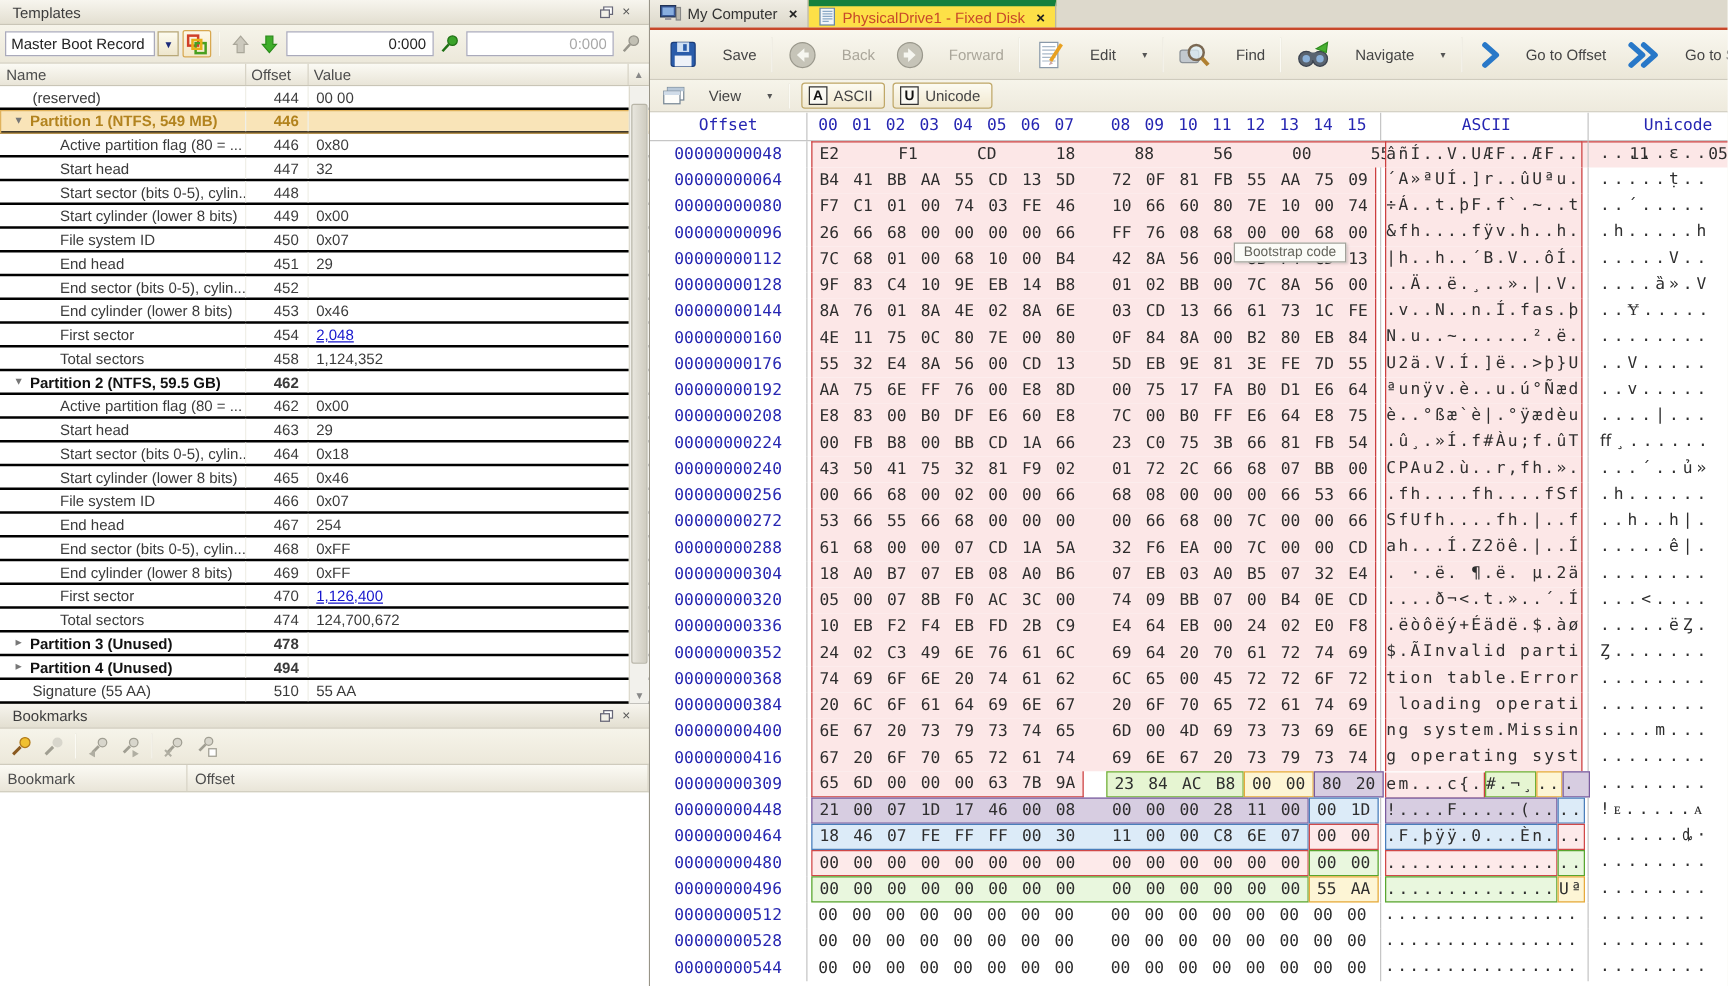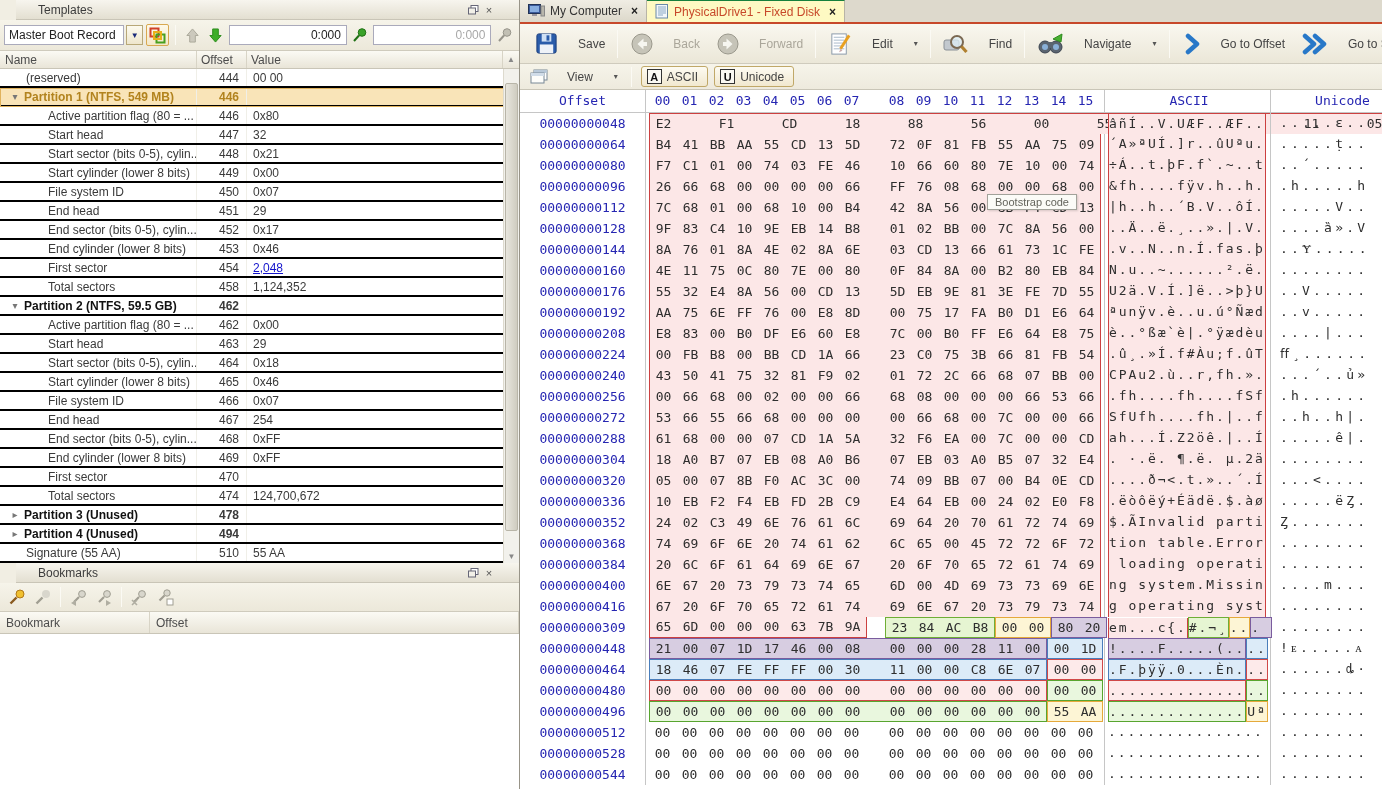--- a/index.html
+++ b/index.html
@@ -1,21 +1,21 @@
 <!DOCTYPE html>
 <html style="--accent-tab-red: #c7482a; --hex-label-blue: #2626b2; --link-blue: #1414cc; --selected-row-bg: #f9e4b8; --selected-row-border: #e0b25c; --selected-row-text: #b2831e; --bootstrap-bg: #fce7e7; --bootstrap-border: #cc4040; --disk-sig-bg: #e6f5d2; --disk-sig-border: #6fae36; --reserved-bg: #fdf5d5; --reserved-border: #e5a93b; --part1-bg: #d7cde1; --part1-border: #7a5c9e; --part2-bg: #dcebf8; --part2-border: #4a7ebb; --part3-bg: #fdeaea; --part3-border: #d04848; --part4-bg: #e9f7de; --part4-border: #58a52f; --signature-bg: #fdf5d5; --signature-border: #e5a93b;"><head>
 <meta charset="utf-8">
 <style>
   * { margin:0; padding:0; box-sizing:border-box; }
   html,body { width:1382px; height:789px; overflow:hidden; font-family:"Liberation Sans",sans-serif; font-size:12px; background:#efece0; color:#333; }
   .app { display:flex; width:1382px; height:789px; }
 
   
   .left { width:520px; height:789px; background:#f1eee3; border-right:1px solid #989488; display:flex; flex-direction:column; }
-  .ptitle { height:20px; background:linear-gradient(#f7f5ee,#e3dfd1); border-bottom:1px solid #c9c5b7; display:flex; align-items:center; padding:0 22px; color:#3c3c3c;margin-left:16px; }
+  .ptitle { height:20px; background:linear-gradient(#f7f5ee,#e3dfd1); border-bottom:1px solid #c9c5b7; display:flex; align-items:center; padding:0 10px; color:#3c3c3c; }
   .ptitle .sp { flex:1; }
   .winbtn { width:16px; height:14px; display:flex; align-items:center; justify-content:center; color:#555; font-size:11px; cursor:default; }
   .tpl-toolbar { height:31px; background:linear-gradient(#f6f4ea,#ece8da); border-bottom:1px solid #cfcbbd; display:flex; align-items:center; padding:0 4px; gap:3px; }
   .combo { width:128px; height:20px; background:#fff; border:1px solid #aab; display:flex; align-items:center; padding:0 4px; color:#222; }
   .combo-btn { width:18px; height:20px; background:linear-gradient(#fdfbef,#eee6cd); border:1px solid #b8a878; display:flex; align-items:center; justify-content:center; color:#1a2a7a; font-size:8px; margin-left:-1px; }
   .sqbtn { width:24px; height:22px; background:linear-gradient(#fdf8e8,#f4e8c8); border:1px solid #d8a850; border-radius:2px; display:flex; align-items:center; justify-content:center; }
   .vsep { width:1px; height:20px; background:#d2cebe; border-right:1px solid #fbfaf4; margin:0 3px; }
   .arrbtn { width:22px; height:22px; display:flex; align-items:center; justify-content:center; }
   .navinput { width:118px; height:20px; background:#fff; border:1px solid #aab; text-align:right; padding:0 5px; font-family:"Liberation Sans",sans-serif; font-size:12px; color:#222; }
   .navinput.dim { color:#a8a8a8; }
@@ -48,21 +48,21 @@
   .bmbtn { width:24px; height:22px; display:flex; align-items:center; justify-content:center; }
   .bm-header { height:22px; display:flex; background:linear-gradient(#fbfaf4,#e9e5d8); border-bottom:1px solid #c9c5b7; color:#4c4c4c; }
   .bm-header .hc { padding:2px 6px; border-right:1px solid #d8d4c6; display:flex; align-items:center; }
   .bm-c1 { width:150px; }
   .bm-body { flex:1; background:#fff; }
 
   
   .right { width:894px; height:789px; display:flex; flex-direction:column; background:#fff; }
   .tabstrip { height:22px; background:#ddd9cc; display:flex; align-items:flex-end; }
   .tab { height:22px; display:flex; align-items:center; gap:5px; padding:0 8px; border-right:1px solid #b8b4a6; background:linear-gradient(#f0ede4,#dcd8ca); color:#333; cursor:default; }
-  .tab.active { background:#fef9c3; color:var(--accent-tab-red); border-top:1px solid #15803d; }
+  .tab.active { background:#fde047; color:var(--accent-tab-red); border-top:5px solid #15803d; }
   .tab .tclose { color:#222; font-weight:bold; font-size:12px; margin-left:4px; }
   .redline { height:2px; background:var(--accent-tab-red); }
   .main-toolbar { height:40px; background:linear-gradient(#f9f7ef,#ebe7d8); border-bottom:1px solid #cfcbbd; display:flex; align-items:center; padding:0 6px; color:#444; }
   .tbtn { display:flex; align-items:center; gap:19px; padding:4px 8px; border-radius:3px; white-space:nowrap; }
   .tbtn .lbl { font-size:12px; }
   .tbtn.dis .lbl { color:#aaa69a; }
   .caret { font-size:8px; color:#555; margin-left:2px; }
   .tsep { width:1px; height:28px; background:#d4d0c0; border-right:1px solid #fbfaf4; margin:0 4px; }
   .view-toolbar { height:26px; background:linear-gradient(#f6f4ea,#eeeadd); border-bottom:1px solid #c9c5b7; display:flex; align-items:center; padding:0 6px; gap:6px; color:#444; }
   .toggle { display:flex; align-items:center; gap:5px; padding:2px 9px 2px 5px; border:1px solid #c0a868; border-radius:3px; background:linear-gradient(#fdfbf2,#f1e8cf); }
@@ -190,21 +190,20 @@
               <span class="tnt">Start head</span>
             </div>
             <div class="to">447</div>
             <div class="tv">32</div>
           </div>
           <div class="trow">
             <div class="tn l2">
               <span class="tnt">Start sector (bits 0-5), cylin...</span>
             </div>
             <div class="to">448</div>
-            <div class="tv">0x21</div>
           </div>
           <div class="trow">
             <div class="tn l2">
               <span class="tnt">Start cylinder (lower 8 bits)</span>
             </div>
             <div class="to">449</div>
             <div class="tv">0x00</div>
           </div>
           <div class="trow">
             <div class="tn l2">
@@ -218,21 +217,20 @@
               <span class="tnt">End head</span>
             </div>
             <div class="to">451</div>
             <div class="tv">29</div>
           </div>
           <div class="trow">
             <div class="tn l2">
               <span class="tnt">End sector (bits 0-5), cylin...</span>
             </div>
             <div class="to">452</div>
-            <div class="tv">0x17</div>
           </div>
           <div class="trow">
             <div class="tn l2">
               <span class="tnt">End cylinder (lower 8 bits)</span>
             </div>
             <div class="to">453</div>
             <div class="tv">0x46</div>
           </div>
           <div class="trow">
             <div class="tn l2">
@@ -310,20 +308,21 @@
               <span class="tnt">End cylinder (lower 8 bits)</span>
             </div>
             <div class="to">469</div>
             <div class="tv">0xFF</div>
           </div>
           <div class="trow">
             <div class="tn l2">
               <span class="tnt">First sector</span>
             </div>
             <div class="to">470</div>
+            <div class="tv link">1,126,400</div>
           </div>
           <div class="trow">
             <div class="tn l2">
               <span class="tnt">Total sectors</span>
             </div>
             <div class="to">474</div>
             <div class="tv">124,700,672</div>
           </div>
           <div class="trow b">
             <div class="tn l0">

